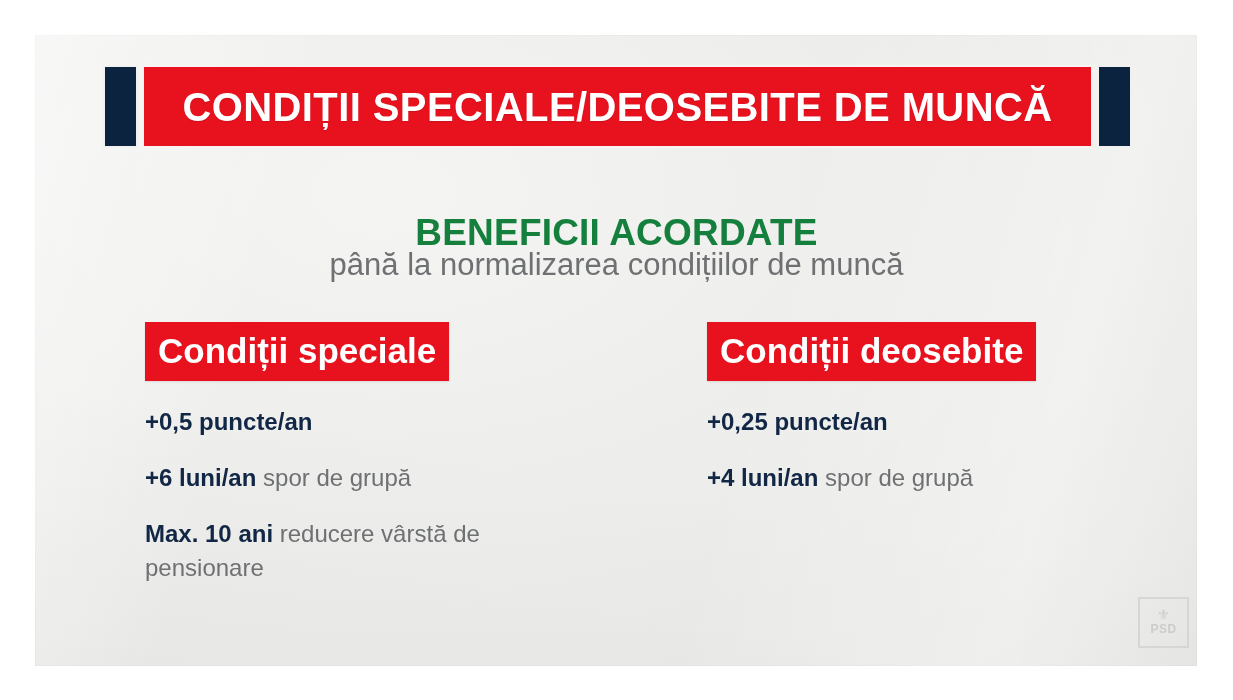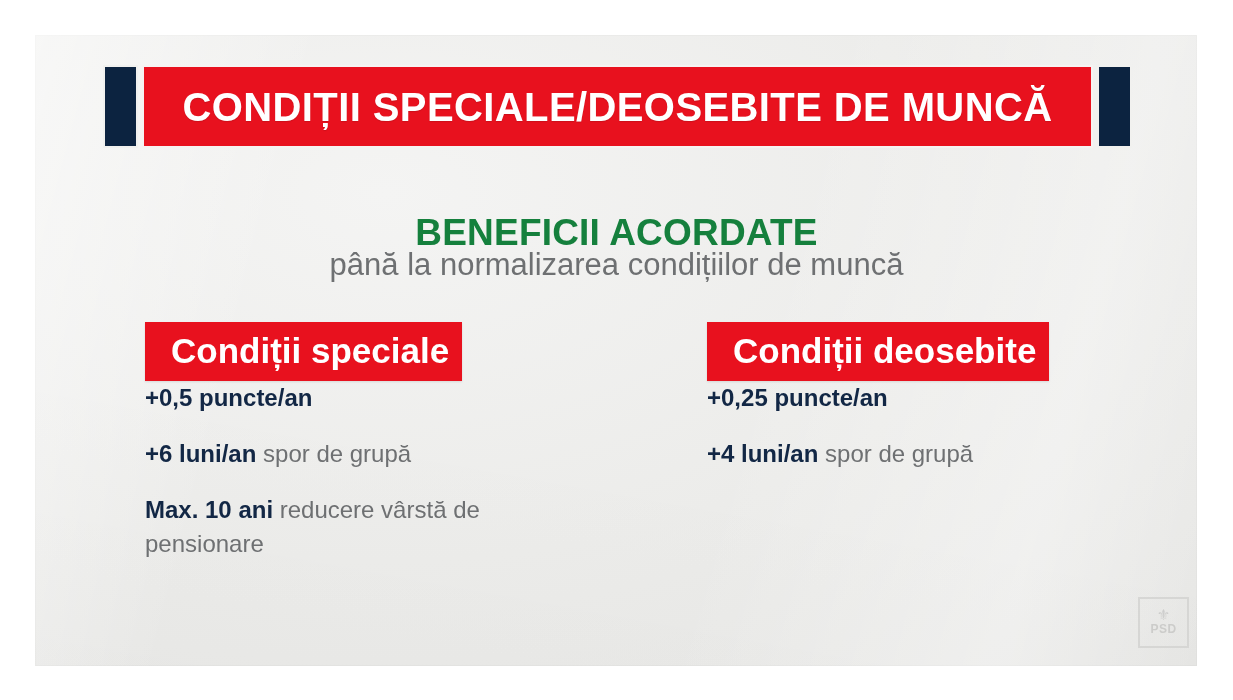--- a/index.html
+++ b/index.html
@@ -109,26 +109,26 @@
   .col.left  { left: 145px; width: 470px; }
   .col.right { left: 707px; width: 470px; }
 
   .col-tag {
     display: inline-block;
     background: #e8111e;
     color: #ffffff;
     font-size: 35px;
     font-weight: bold;
     line-height: 1;
-    padding: 11px 13px 13px 26px;
+    padding: 11px 13px 13px 13px;
     white-space: nowrap;
     box-shadow: 0 1px 2px rgba(0,0,0,0.10);
   }
 
-  .items { }
+  .items { margin-top: 24px; }
   .item {
     color: #6e7072;
     font-size: 24px;
     line-height: 1.42;
     margin-bottom: 22px;
     max-width: 420px;
   }
   .item:last-child { margin-bottom: 0; }
   .item .strong {
     color: #122745;

